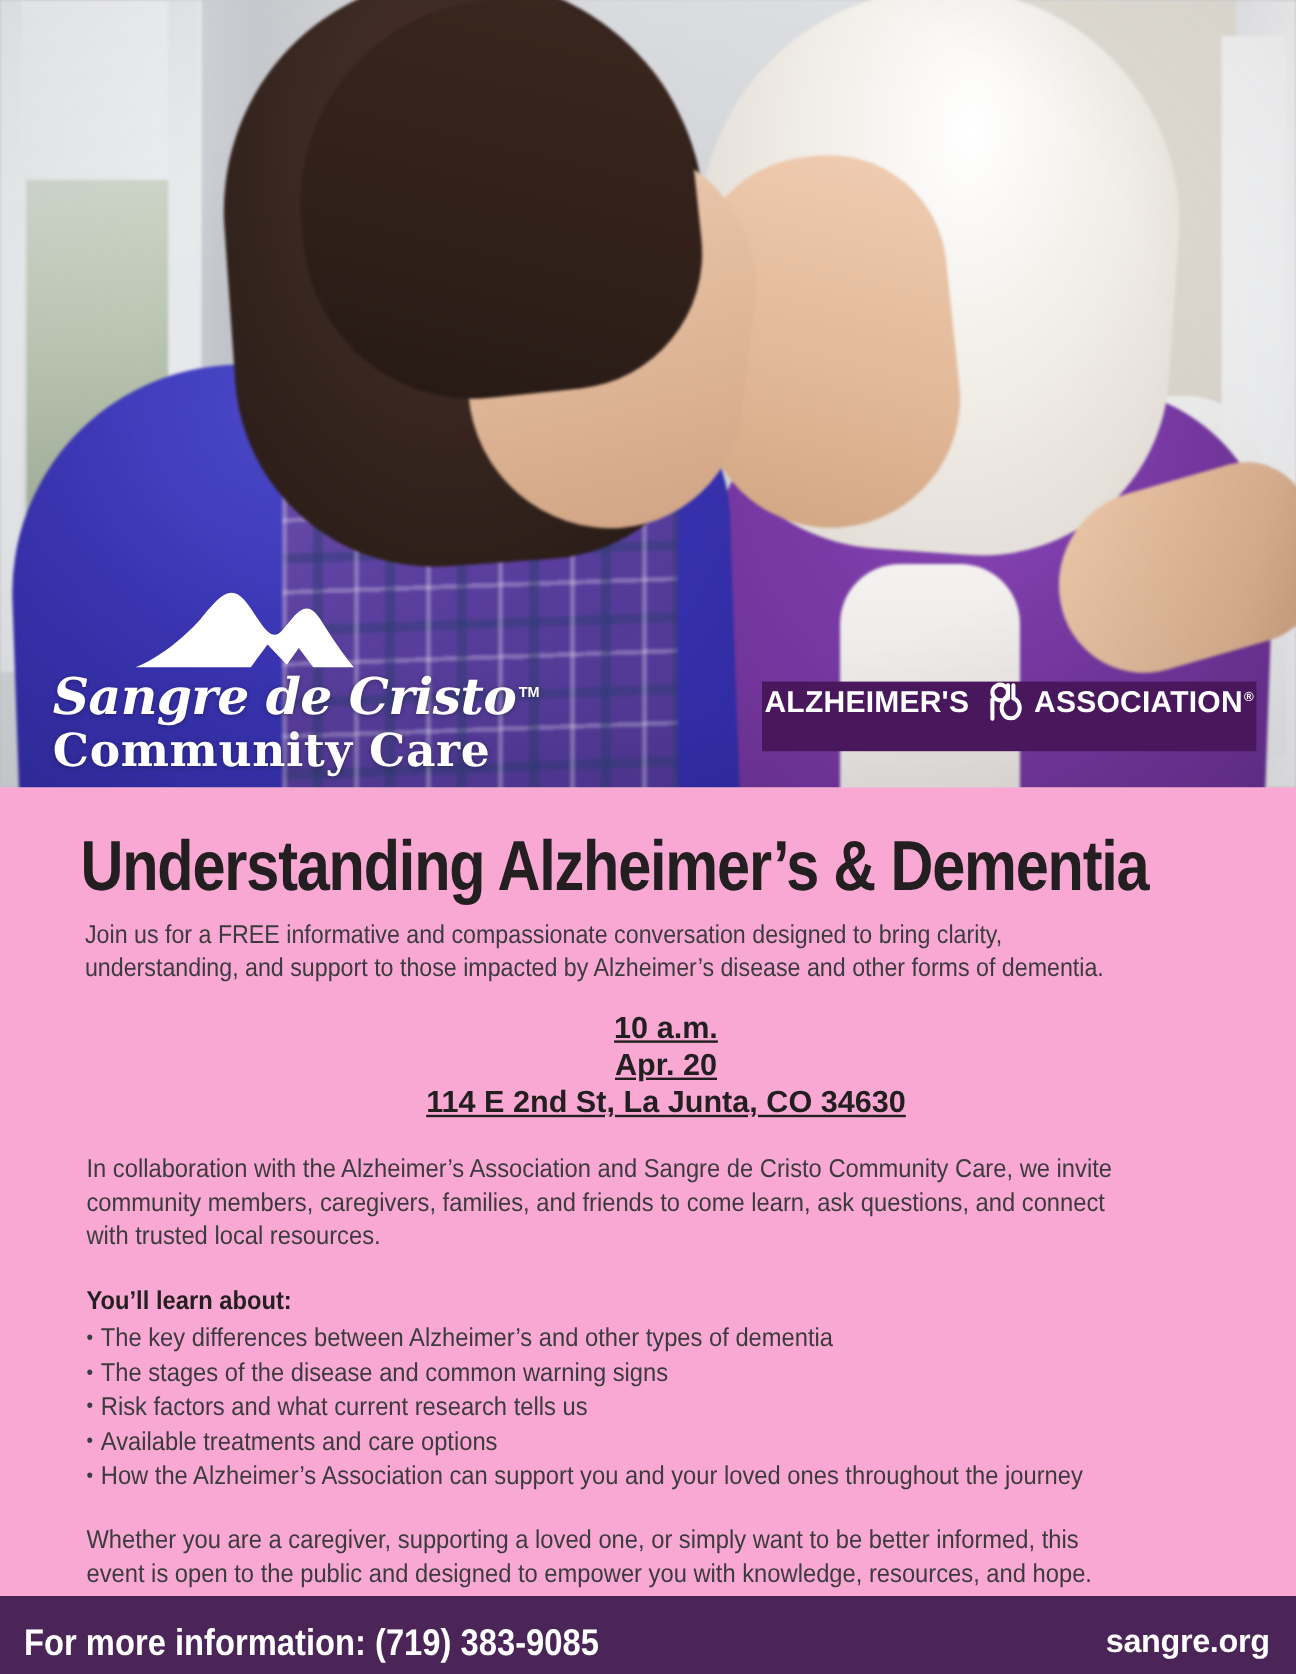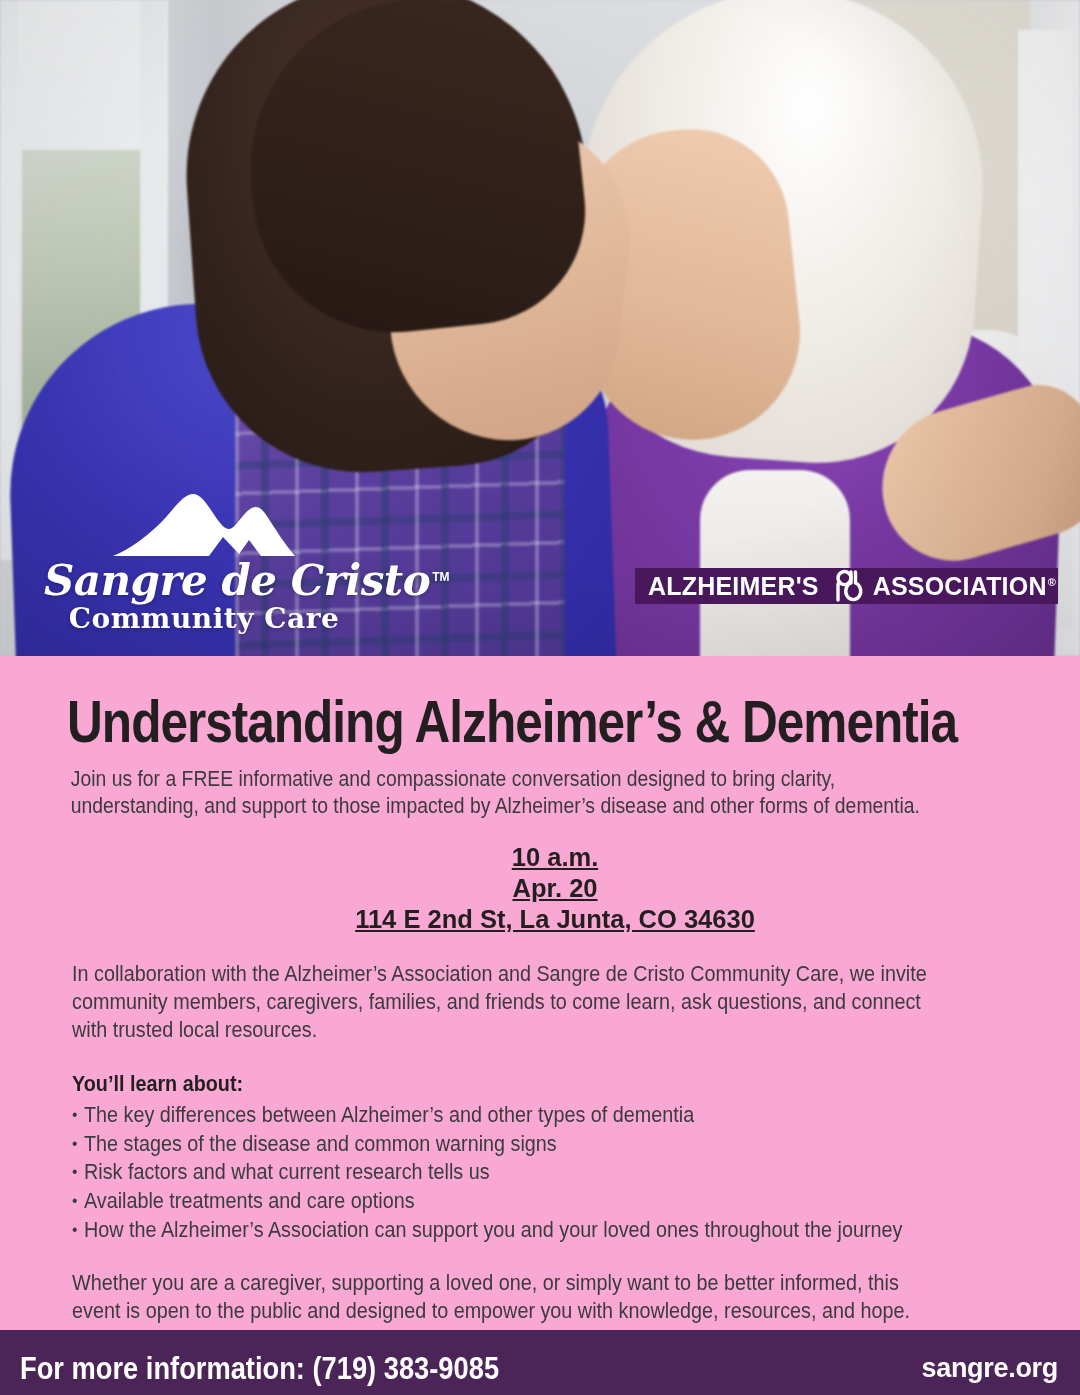--- a/index.html
+++ b/index.html
@@ -175,40 +175,39 @@
     font-size: 12px;
     font-style: normal;
     vertical-align: 14px;
     letter-spacing: 0;
     margin-left: 2px;
     font-family: "Liberation Sans", sans-serif;
   }
   .sdc-sub {
     font-family: "DejaVu Serif", serif;
     font-weight: bold;
-    font-size: 28px;
+    font-size: 38px;
     line-height: 1.1;
     margin-top: 2px;
     letter-spacing: 0.5px;
     white-space: nowrap;
   }
 
   
   .alz-banner {
     position: absolute;
     left: 635px;
     top: 568px;
     width: 412px;
-    height: 36px;
+    height: 58px;
     background: #49175b;
     display: flex;
-    align-items: center;
+    align-items: flex-start;
     justify-content: center;
     z-index: 4;
-    padding-left: 11px;
   }
   .alz-inner {
     display: flex;
     align-items: center;
     gap: 9px;
     color: #ffffff;
   }
   .alz-word {
     font-family: "Liberation Sans", sans-serif;
     font-weight: bold;

